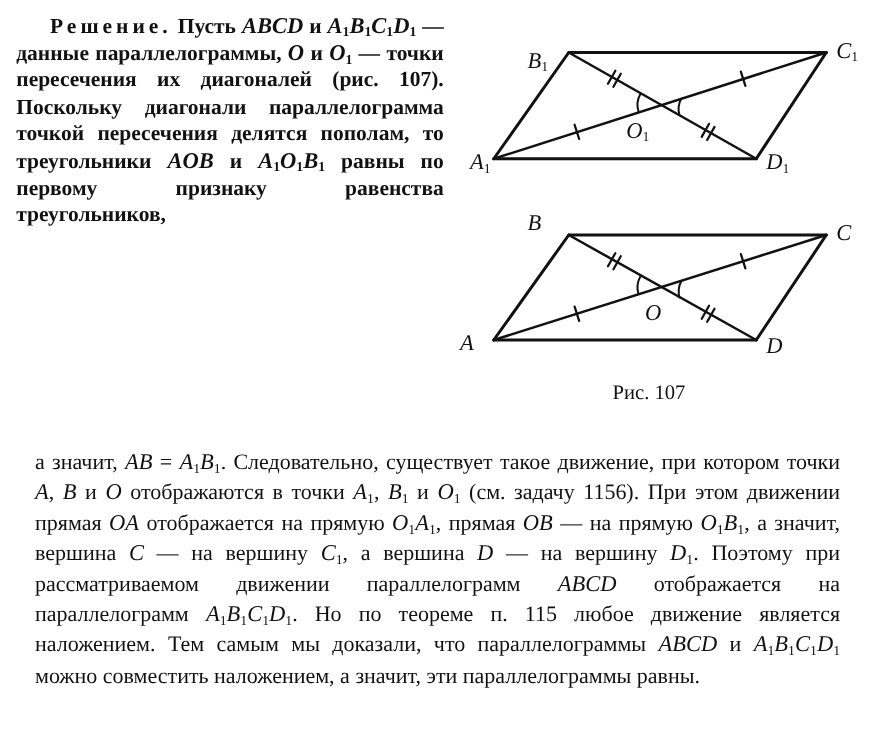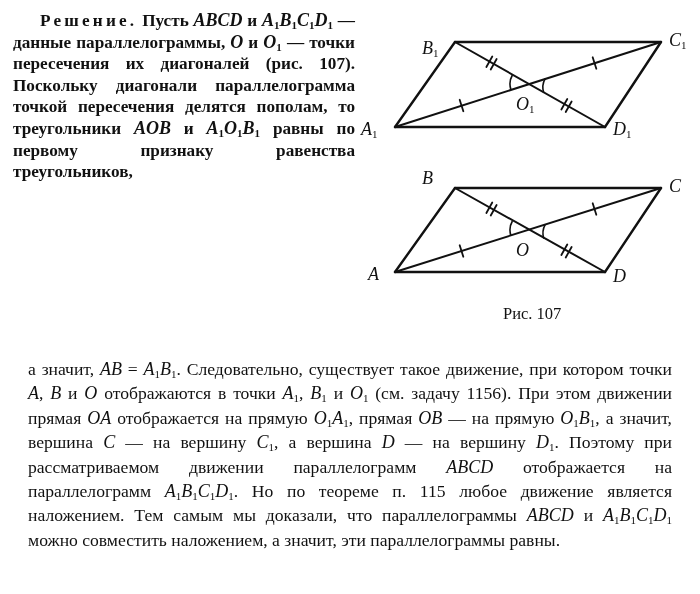--- a/index.html
+++ b/index.html
@@ -14,21 +14,21 @@
   .spaced { letter-spacing: 3.2px; }
   .mi { font-style: italic; font-family: "Liberation Serif", serif; font-size: 18px; }
   sub { font-size: 11px; vertical-align: -3px; line-height: 0; font-style: normal; }
   .bottom { position: absolute; left: 12px; top: 341px; width: 676px;
             font-size: 17.6px; line-height: 24.4px; text-align: justify;
             font-family: "Liberation Serif", serif; }
   .bottom p { margin: 16px; }
   .figure { position: absolute; left: 360px; top: 20px; width: 340px; height: 315px; }
   .figure svg { position: absolute; left: 0; top: 0; }
   .lbl { position: absolute; font-style: italic; font-size: 18px; font-family: "Liberation Serif", serif; }
-  .caption { position: absolute; left: 143px; top: 284px; font-size: 16.5px;
+  .caption { position: absolute; left: 130px; top: 284px; font-size: 16.5px;
              font-family: "Liberation Serif", serif; }
 </style>
 </head>
 <body>
 
 <div class="col-left">
   <p class="p-solution"><span class="spaced">Решение.</span><span id="sol-segs"> Пусть <span class="mi">ABCD</span> и <span class="mi">A<sub>1</sub></span><span class="mi">B<sub>1</sub></span><span class="mi">C<sub>1</sub></span><span class="mi">D<sub>1</sub></span> — данные параллелограммы, <span class="mi">O</span> и <span class="mi">O<sub>1</sub></span> — точки пересечения их диагоналей (рис. 107). Поскольку диагонали параллелограмма точкой пересечения делятся пополам, то треугольники <span class="mi">AOB</span> и <span class="mi">A<sub>1</sub></span><span class="mi">O<sub>1</sub></span><span class="mi">B<sub>1</sub></span> равны по первому признаку равенства треугольников,</span></p>
 </div>
 
 <div class="figure">
@@ -56,25 +56,25 @@
       <line x1="99.69321179237741" y1="225.27850400919516" x2="103.30678820762259" y2="236.72149599080484" stroke="#111" stroke-width="1.8" stroke-linecap="round"></line>
       <line x1="232.6932117923774" y1="183.27850400919516" x2="236.3067882076226" y2="194.72149599080484" stroke="#111" stroke-width="1.8" stroke-linecap="round"></line>
       <line x1="132.25035517371677" y1="182.54345548197207" x2="126.38711474653465" y2="193.0135276733687" stroke="#111" stroke-width="1.8" stroke-linecap="round"></line>
       <line x1="136.61288525346535" y1="184.9864723266313" x2="130.74964482628323" y2="195.45654451802793" stroke="#111" stroke-width="1.8" stroke-linecap="round"></line>
       <line x1="207.25035517371677" y1="224.54345548197207" x2="201.38711474653465" y2="235.0135276733687" stroke="#111" stroke-width="1.8" stroke-linecap="round"></line>
       <line x1="211.61288525346535" y1="226.9864723266313" x2="205.74964482628323" y2="237.45654451802793" stroke="#111" stroke-width="1.8" stroke-linecap="round"></line>
       <path d="M152.39799598595764,201.02350453986602 A18,18 0 0 0 150.83551202758545,215.42036462286777" fill="none" stroke="#111" stroke-width="1.6"></path>
       <path d="M185.16448797241455,204.57963537713223 A18,18 0 0 0 183.80212031245892,218.6193383522503" fill="none" stroke="#111" stroke-width="1.6"></path>
     </svg>
   <div id="fig-labels">
-      <span class="lbl" style="left: 1px; top: 99px;">A<sub>1</sub></span>
+      <span class="lbl" style="left: 16px; top: 99px;">A<sub>1</sub></span>
       <span class="lbl" style="left: 62px; top: 2px; margin-top: 16px;">B<sub>1</sub></span>
       <span class="lbl" style="left: 309px; top: 10px; font-family: Liberation Serif, serif;">C<sub>1</sub></span>
       <span class="lbl" style="left: 253px; top: 99px;">D<sub>1</sub></span>
-      <span class="lbl" style="left: 156px; top: 74px;">O<sub>1</sub></span>
+      <span class="lbl" style="left: 141px; top: 74px;">O<sub>1</sub></span>
       <span class="lbl" style="left: 8px; top: 244px;">A</span>
       <span class="lbl" style="left: 62px; top: 148px;">B</span>
       <span class="lbl" style="left: 309px; top: 156px;">C</span>
       <span class="lbl" style="left: 253px; top: 246px;">D</span>
       <span class="lbl" style="left: 156px; top: 220px;">O</span>
     </div>
   <div class="caption">Рис. 107</div>
 </div>
 
 <div class="bottom">

